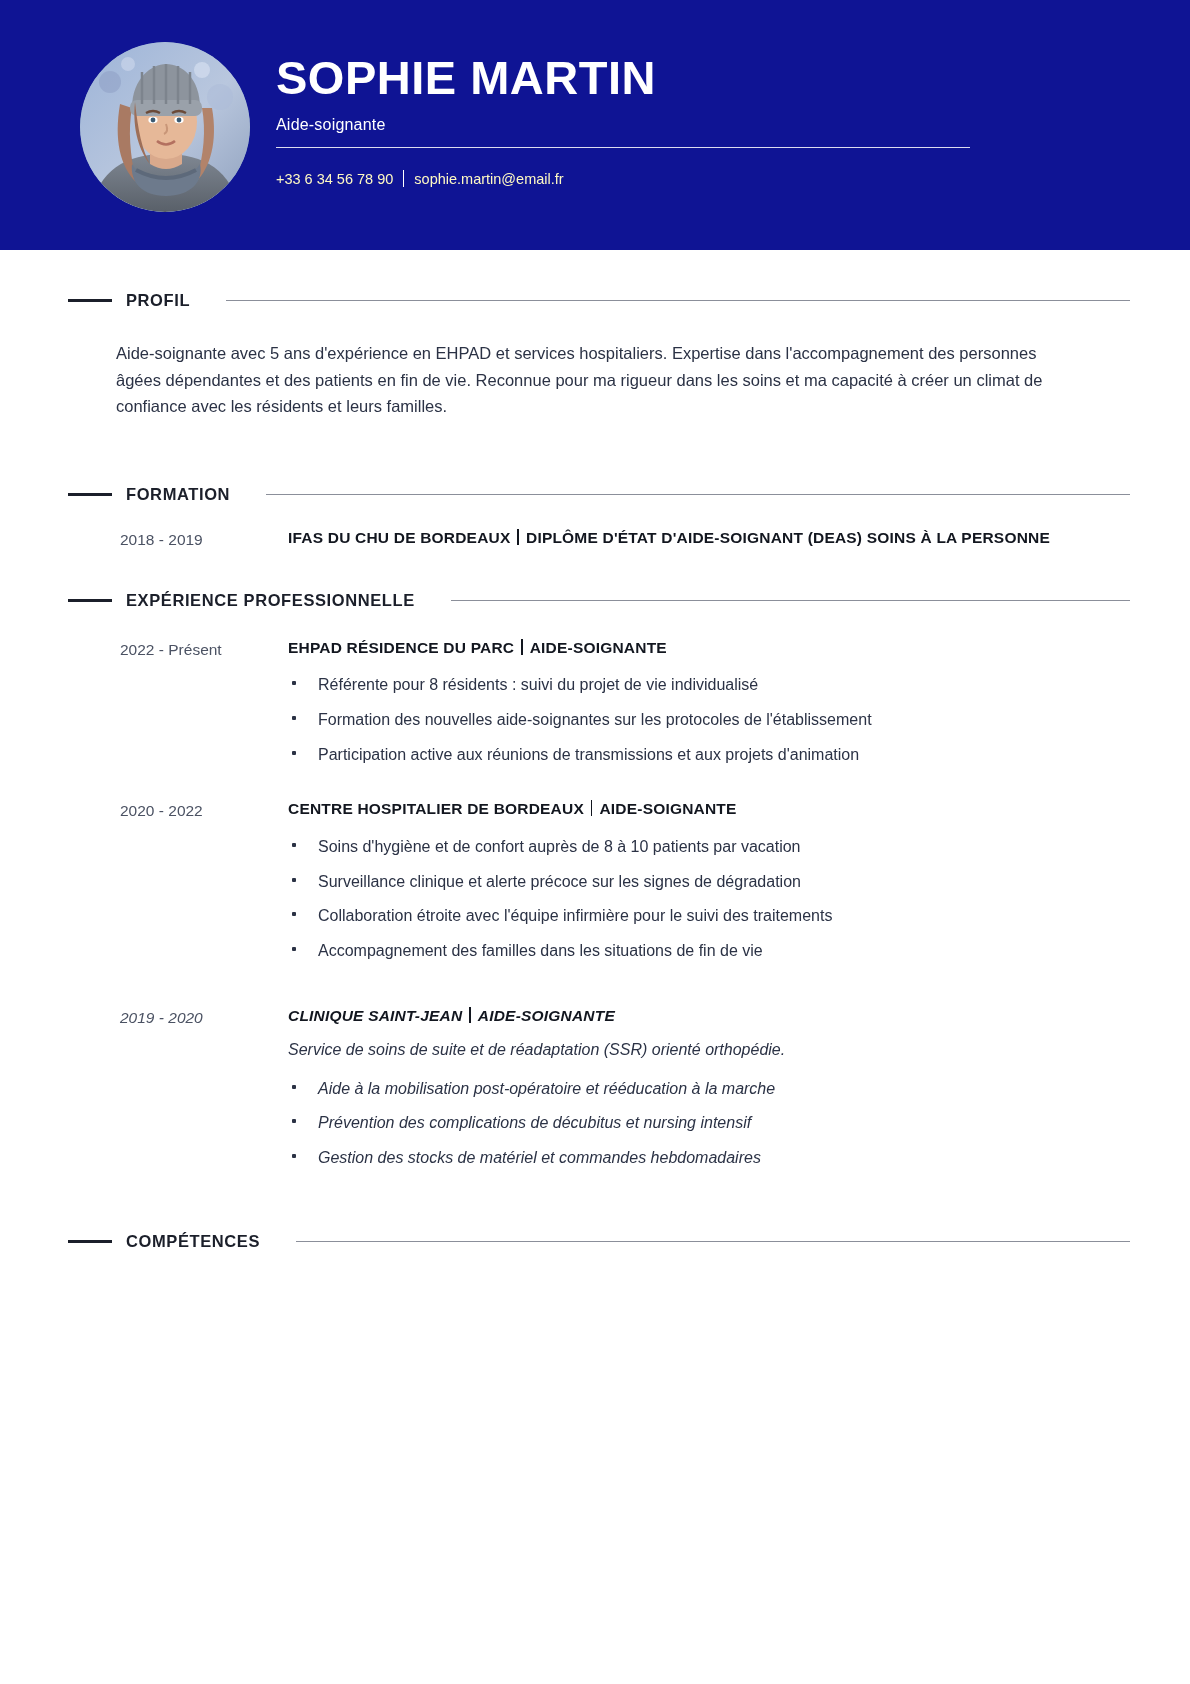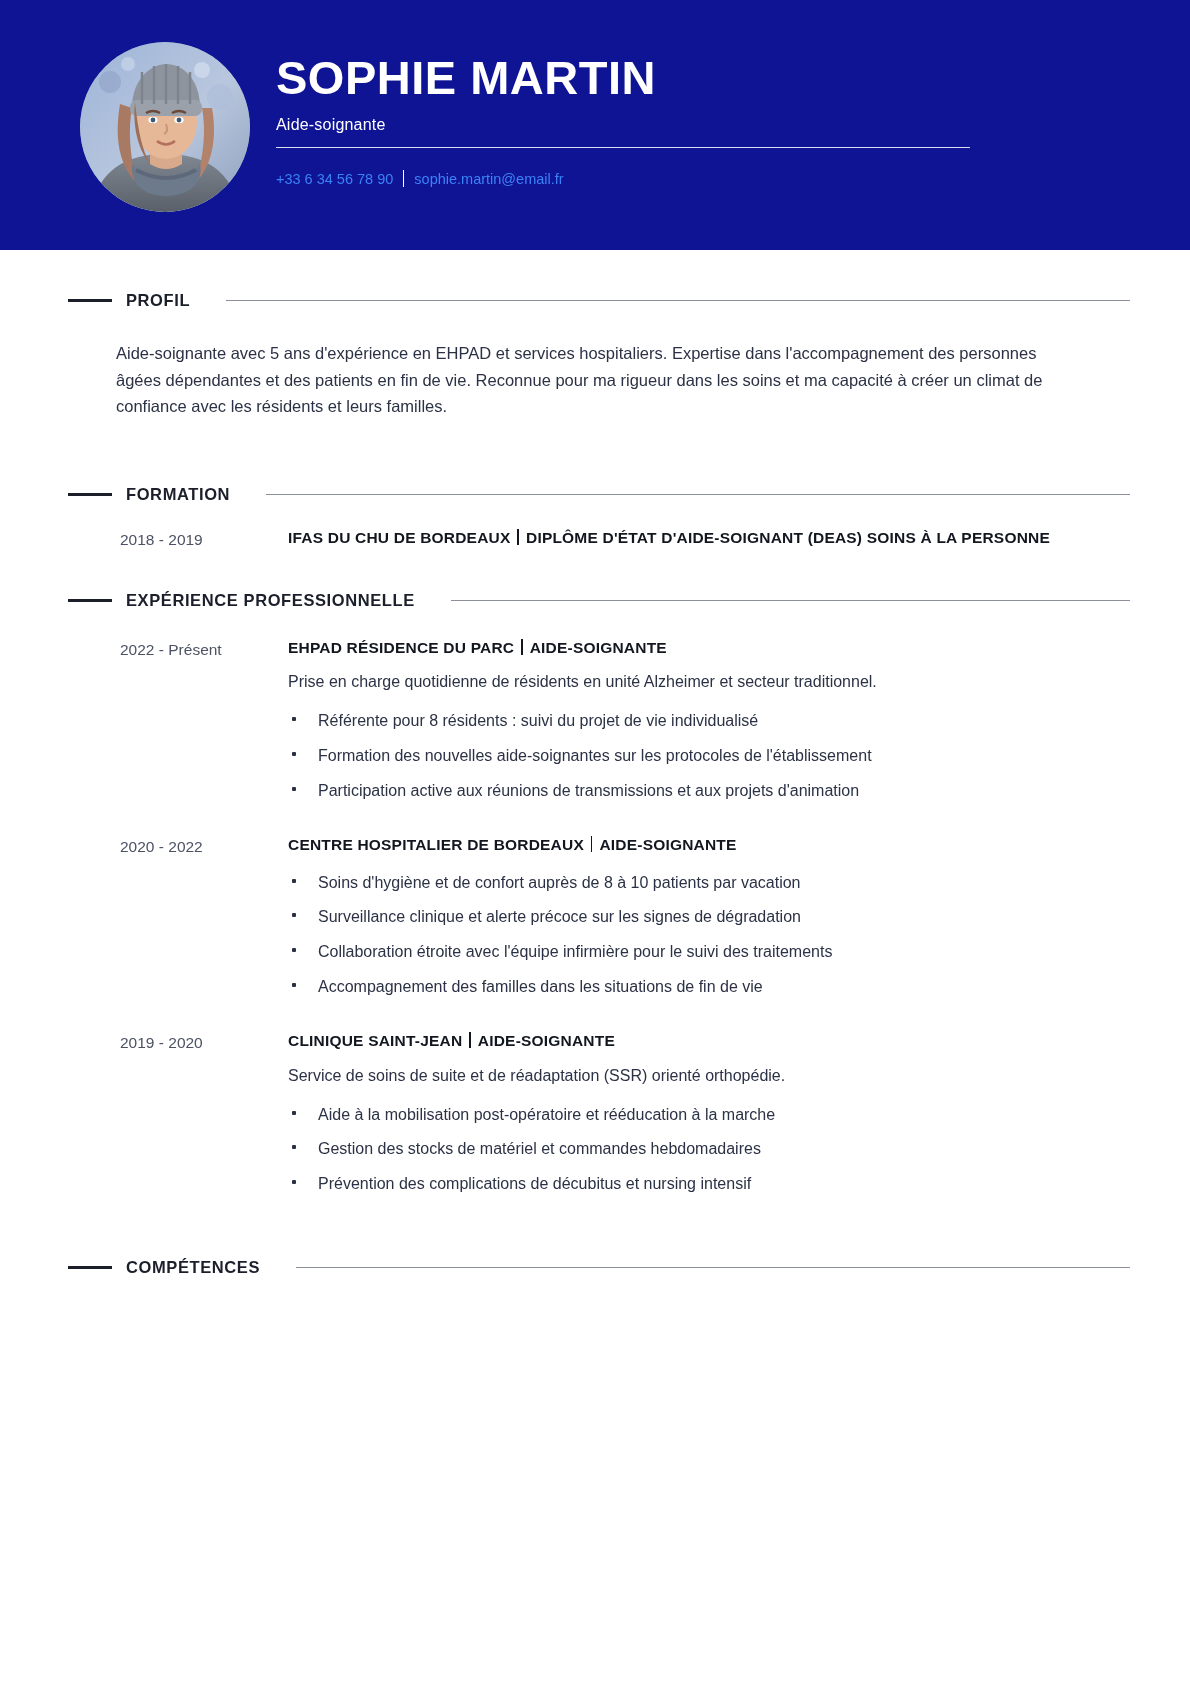--- a/index.html
+++ b/index.html
@@ -74,21 +74,21 @@
     width: 694px;
     height: 1px;
     background: #ffffff;
     opacity: 0.85;
   }
   .contact {
     position: absolute;
     left: 276px;
     top: 170px;
     font-size: 14.5px;
-    color: #3b82f6;
+    color: #fef9c3;
     display: flex;
     align-items: center;
     gap: 0;
   }
   .contact .sep {
     display: inline-block;
     width: 1px;
     height: 17px;
     background: #ffffff;
     margin: 0 10px;
@@ -319,21 +319,20 @@
       <span class="section-title">EXPÉRIENCE PROFESSIONNELLE</span>
       <span class="section-line overflow"></span>
     </div>
 
     <div class="entry" style="margin-top:22px;">
       <div class="entry-date">2022 - Présent</div>
       <div class="entry-body">
         <div class="entry-title">
           <span>EHPAD RÉSIDENCE DU PARC</span><span class="bar"></span><span>AIDE-SOIGNANTE</span>
         </div>
-        <p class="entry-desc">Prise en charge quotidienne de résidents en unité Alzheimer et secteur traditionnel.</p>
         <ul class="bullets">
           <li>Référente pour 8 résidents : suivi du projet de vie individualisé</li>
           <li>Formation des nouvelles aide-soignantes sur les protocoles de l'établissement</li>
           <li>Participation active aux réunions de transmissions et aux projets d'animation</li>
         </ul>
       </div>
     </div>
 
     <div class="entry" style="margin-top:32px;">
       <div class="entry-date">2020 - 2022</div>
@@ -343,31 +342,31 @@
         </div>
         <ul class="bullets">
           <li>Soins d'hygiène et de confort auprès de 8 à 10 patients par vacation</li>
           <li>Surveillance clinique et alerte précoce sur les signes de dégradation</li>
           <li>Collaboration étroite avec l'équipe infirmière pour le suivi des traitements</li>
           <li>Accompagnement des familles dans les situations de fin de vie</li>
         </ul>
       </div>
     </div>
 
-    <div class="entry" style="margin-top:32px;">
+    <div class="entry" style="margin-top:42px;font-style:italic;">
       <div class="entry-date">2019 - 2020</div>
       <div class="entry-body">
         <div class="entry-title">
           <span>CLINIQUE SAINT-JEAN</span><span class="bar"></span><span>AIDE-SOIGNANTE</span>
         </div>
         <p class="entry-desc">Service de soins de suite et de réadaptation (SSR) orienté orthopédie.</p>
         <ul class="bullets">
           <li>Aide à la mobilisation post-opératoire et rééducation à la marche</li>
+          <li>Prévention des complications de décubitus et nursing intensif</li>
           <li>Gestion des stocks de matériel et commandes hebdomadaires</li>
-          <li>Prévention des complications de décubitus et nursing intensif</li>
         </ul>
       </div>
     </div>
 
     <div class="spacer-58"></div>
 
     <div class="section-head">
       <span class="section-dash"></span>
       <span class="section-title">COMPÉTENCES</span>
       <span class="section-line"></span>

